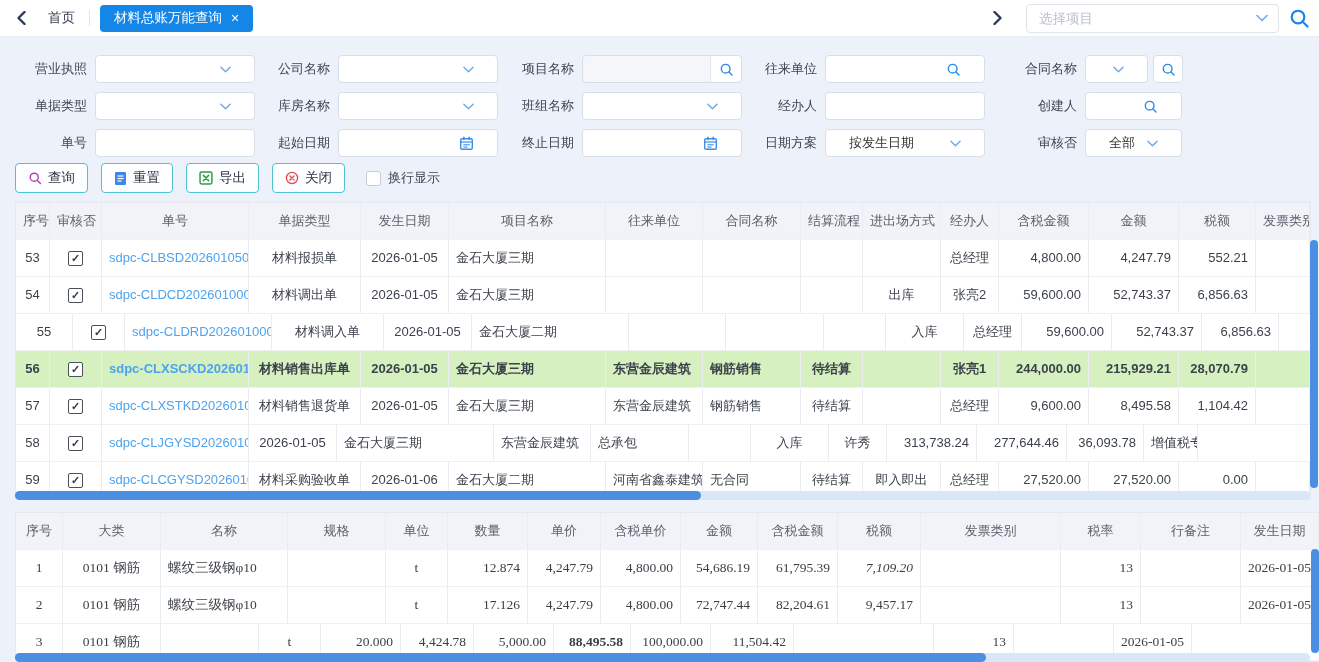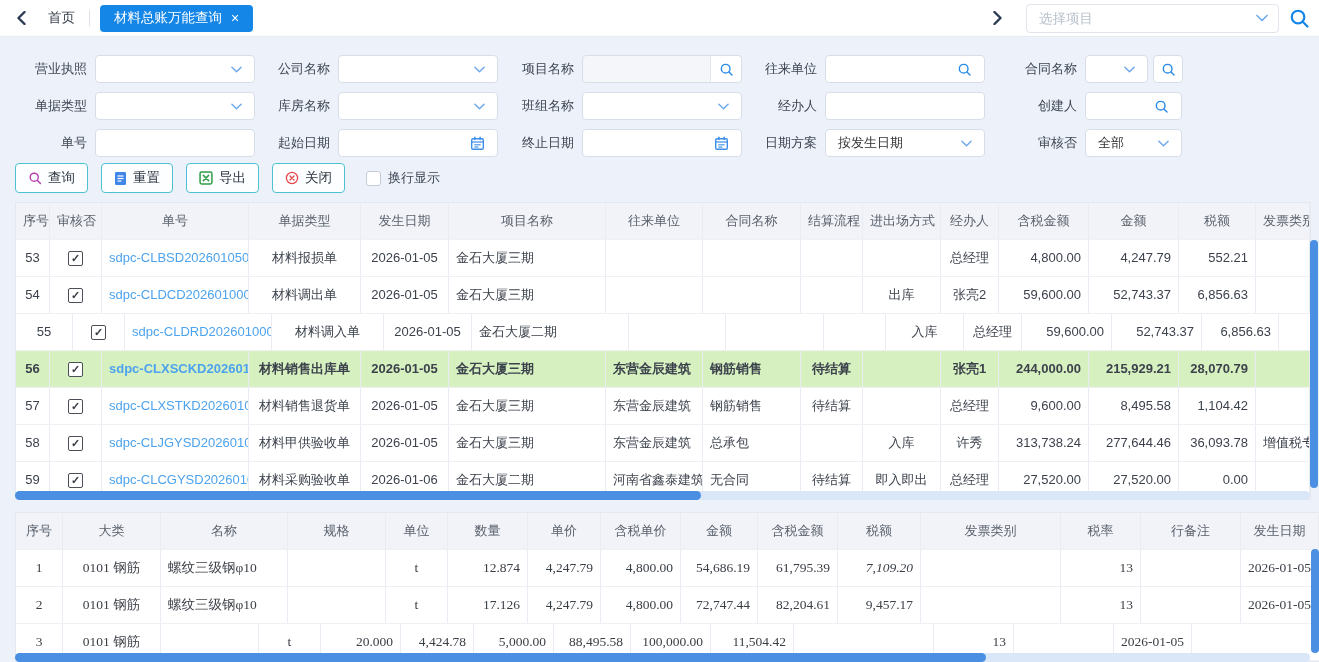--- a/index.html
+++ b/index.html
@@ -23,21 +23,21 @@
   .proj-box input{border:none;outline:none;background:transparent;flex:1;font-size:13.5px;color:#333;
     font-family:"Liberation Sans",sans-serif;min-width:0}
   .proj-box input::placeholder{color:#b9c1cc}
   .proj-search{width:40px;height:30px;display:flex;align-items:center;justify-content:center;cursor:pointer;flex:none}
   
   .filters{position:absolute;top:55px;left:0;width:1319px}
   .frow{display:flex;align-items:center;height:28px;margin-bottom:9px}
   .flab{text-align:right;padding-right:8px;color:#3e4552;font-size:13px;flex:none;box-sizing:border-box;white-space:nowrap}
   .w1{width:95px}.w2{width:83px}.w3{width:84px}.w4{width:83px}.w5{width:100px}
   .fld{flex:none;height:28px;border:1px solid #d8dee8;border-radius:4px;background:#fff;
-    display:flex;align-items:center;padding:0 12px;box-sizing:border-box;font-size:13px;color:#333;cursor:pointer}
+    display:flex;align-items:center;padding:0 23px;box-sizing:border-box;font-size:13px;color:#333;cursor:pointer}
   .fw160{width:160px}.fw97{width:97px}.fw63{width:63px}
   .sp{flex:1}
   .val{white-space:nowrap;overflow:hidden}
   .fld.disabled{background:#f4f6fa;padding:0 0 0 8px}
   .addon{width:30px;height:26px;background:#fff;border-left:1px solid #e2e7ee;border-radius:0 4px 4px 0;
     display:flex;align-items:center;justify-content:center;flex:none}
   .sq-btn{width:30px;height:28px;border:1px solid #d8dee8;border-radius:4px;background:#fff;margin-left:5px;
     display:flex;align-items:center;justify-content:center;box-sizing:border-box;cursor:pointer;flex:none}
   
   .toolbar{position:absolute;top:166px;left:15px;height:24px;display:flex;align-items:center;gap:13px}
@@ -384,21 +384,20 @@
         <div class="gcell ar" style="width: 90px;">8,495.58</div>
         <div class="gcell ar" style="width: 77px;">1,104.42</div>
         <div class="gcell al" style="width: 54px;"></div>
       </div>
       <div class="grow">
         <div class="gcell ac" style="width: 34px;">58</div>
         <div class="gcell ac cbcell" style="width: 52px;">
           <div class="cb">✓</div>
         </div>
         <div class="gcell al link" style="width: 147px;">sdpc-CLJGYSD20260105000</div>
-        <div class="gcell ac" style="width: 112px;">材料甲供验收单</div>
         <div class="gcell ac" style="width: 88px;">2026-01-05</div>
         <div class="gcell al" style="width: 157px;">金石大厦三期</div>
         <div class="gcell al" style="width: 97px;">东营金辰建筑</div>
         <div class="gcell al" style="width: 98px;">总承包</div>
         <div class="gcell ac" style="width: 62px;"></div>
         <div class="gcell ac" style="width: 78px;">入库</div>
         <div class="gcell ac" style="width: 58px;">许秀</div>
         <div class="gcell ar" style="width: 90px;">313,738.24</div>
         <div class="gcell ar" style="width: 90px;">277,644.46</div>
         <div class="gcell ar" style="width: 77px;">36,093.78</div>
@@ -486,21 +485,21 @@
         <div class="gcell al" style="width: 78px;">2026-01-05</div>
       </div>
       <div class="grow">
         <div class="gcell ac" style="width: 47px;">3</div>
         <div class="gcell ac" style="width: 98px;">0101 钢筋</div>
         <div class="gcell ac" style="width: 98px;"></div>
         <div class="gcell ac" style="width: 62px;">t</div>
         <div class="gcell ar" style="width: 80px;">20.000</div>
         <div class="gcell ar" style="width: 73px;">4,424.78</div>
         <div class="gcell ar" style="width: 80px;">5,000.00</div>
-        <div class="gcell ar" style="width: 77px;">88,495.58</div>
+        <div class="gcell ar" style="width: 77px; font-weight: bold;">88,495.58</div>
         <div class="gcell ar" style="width: 80px;">100,000.00</div>
         <div class="gcell ar" style="width: 83px;">11,504.42</div>
         <div class="gcell ac" style="width: 140px;"></div>
         <div class="gcell ar" style="width: 80px;">13</div>
         <div class="gcell ac" style="width: 100px;"></div>
         <div class="gcell al" style="width: 78px;">2026-01-05</div>
       </div>
     </div>
 </div>
 <div class="hscroll" style="top:653px;left:15px;width:1295px">

